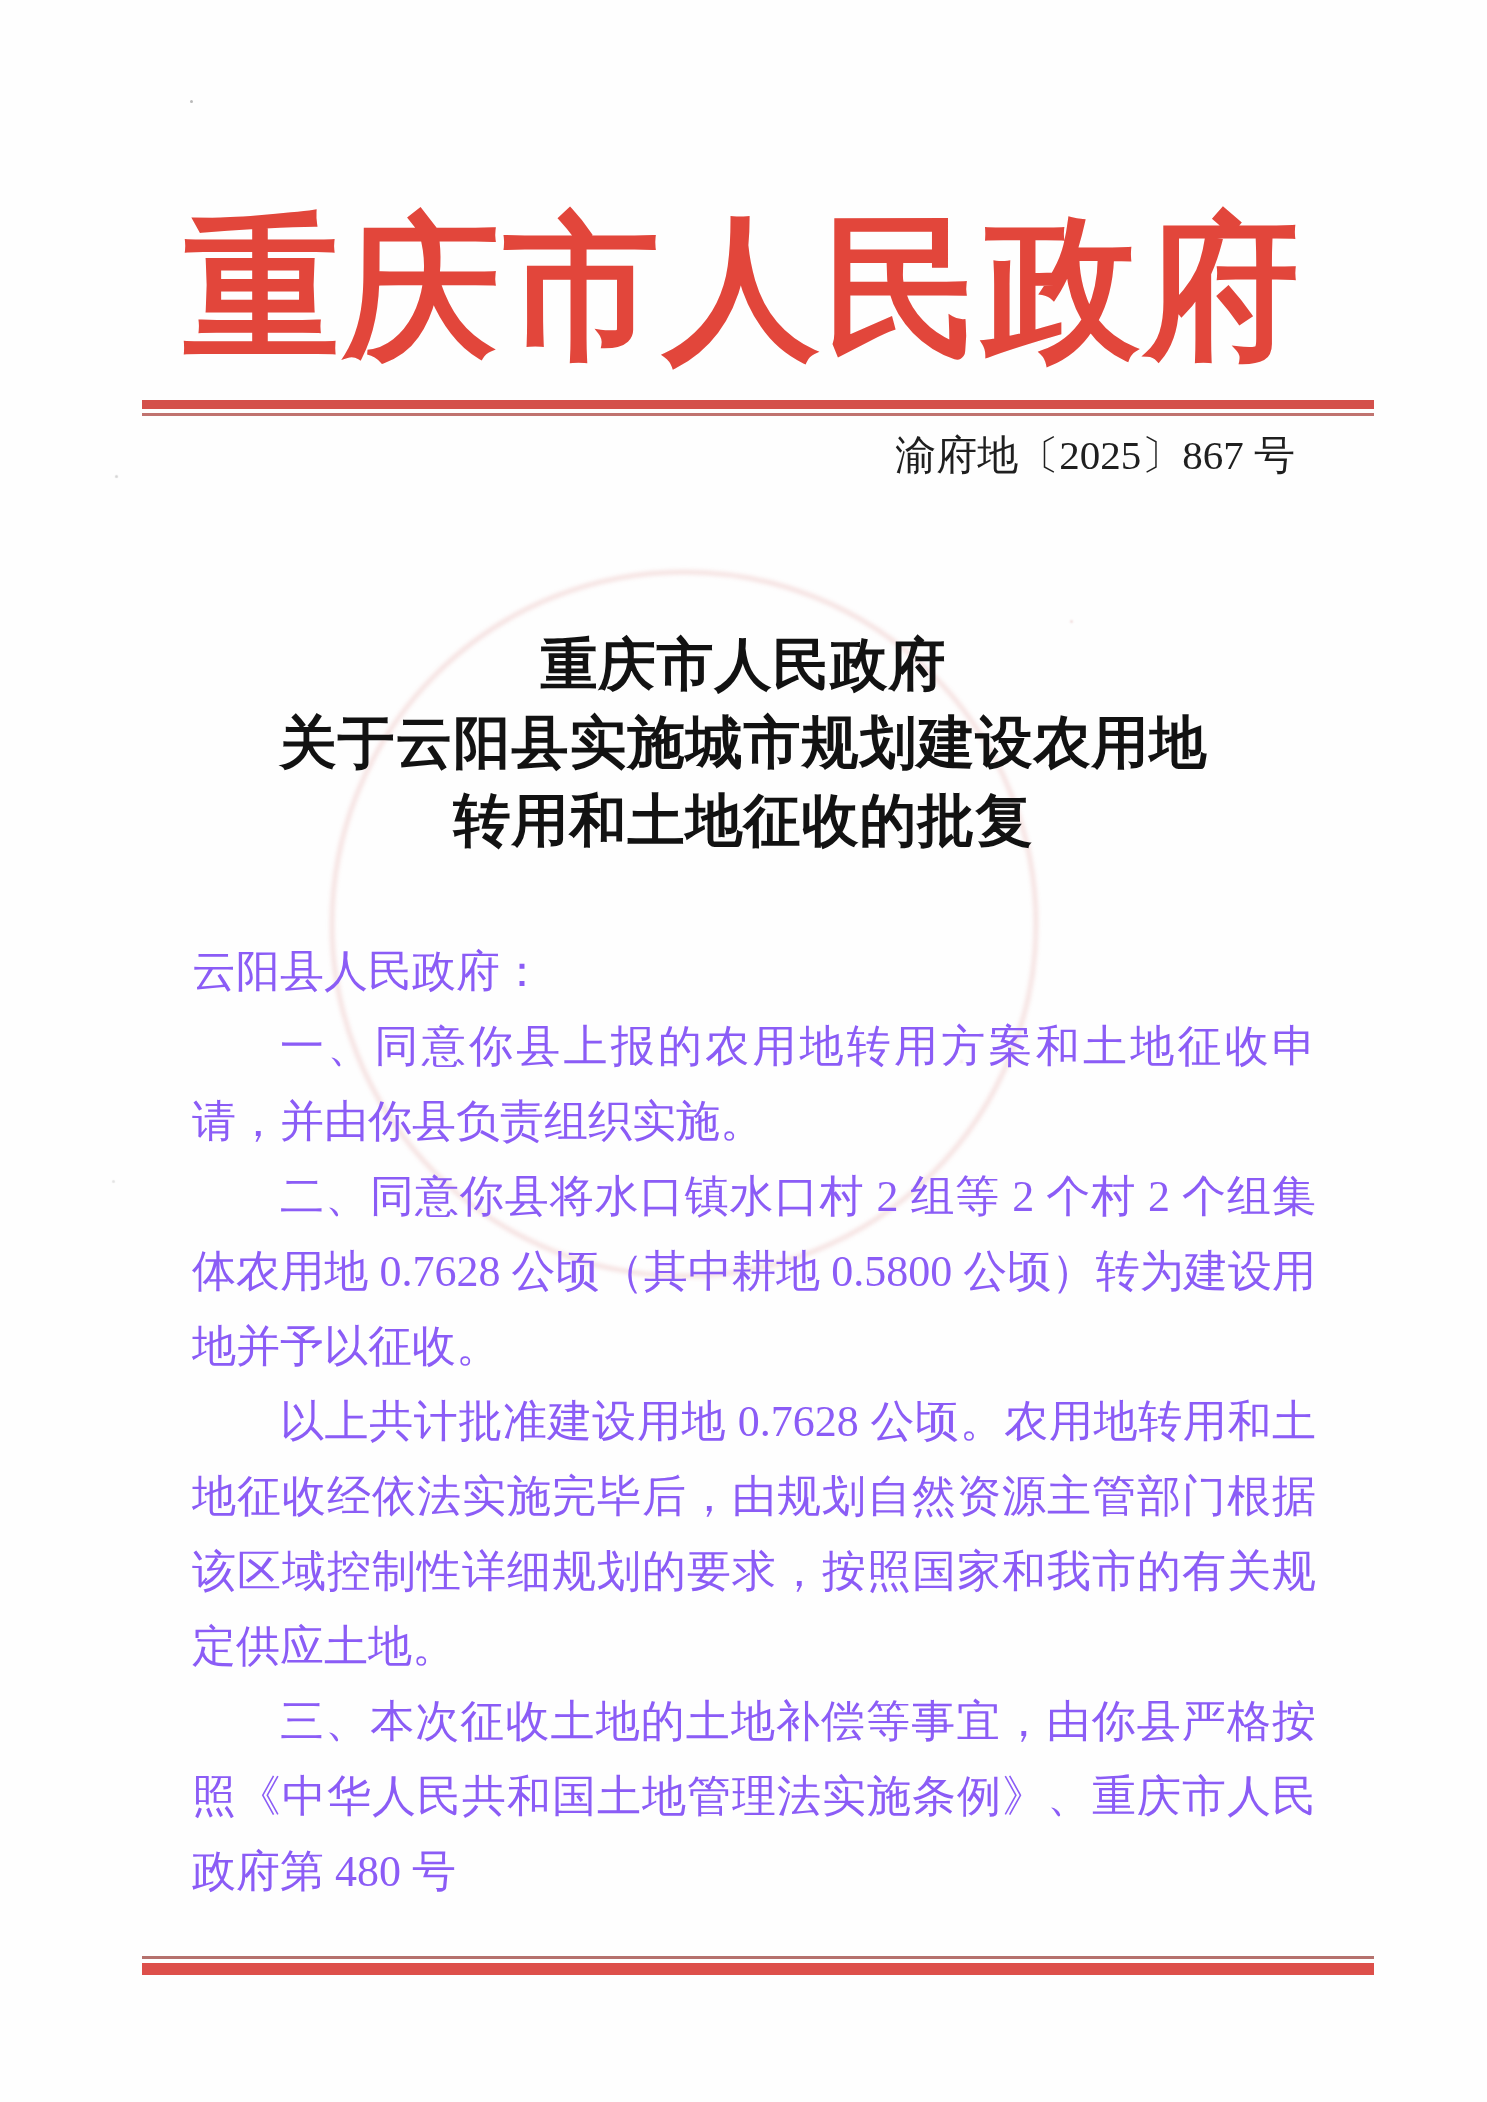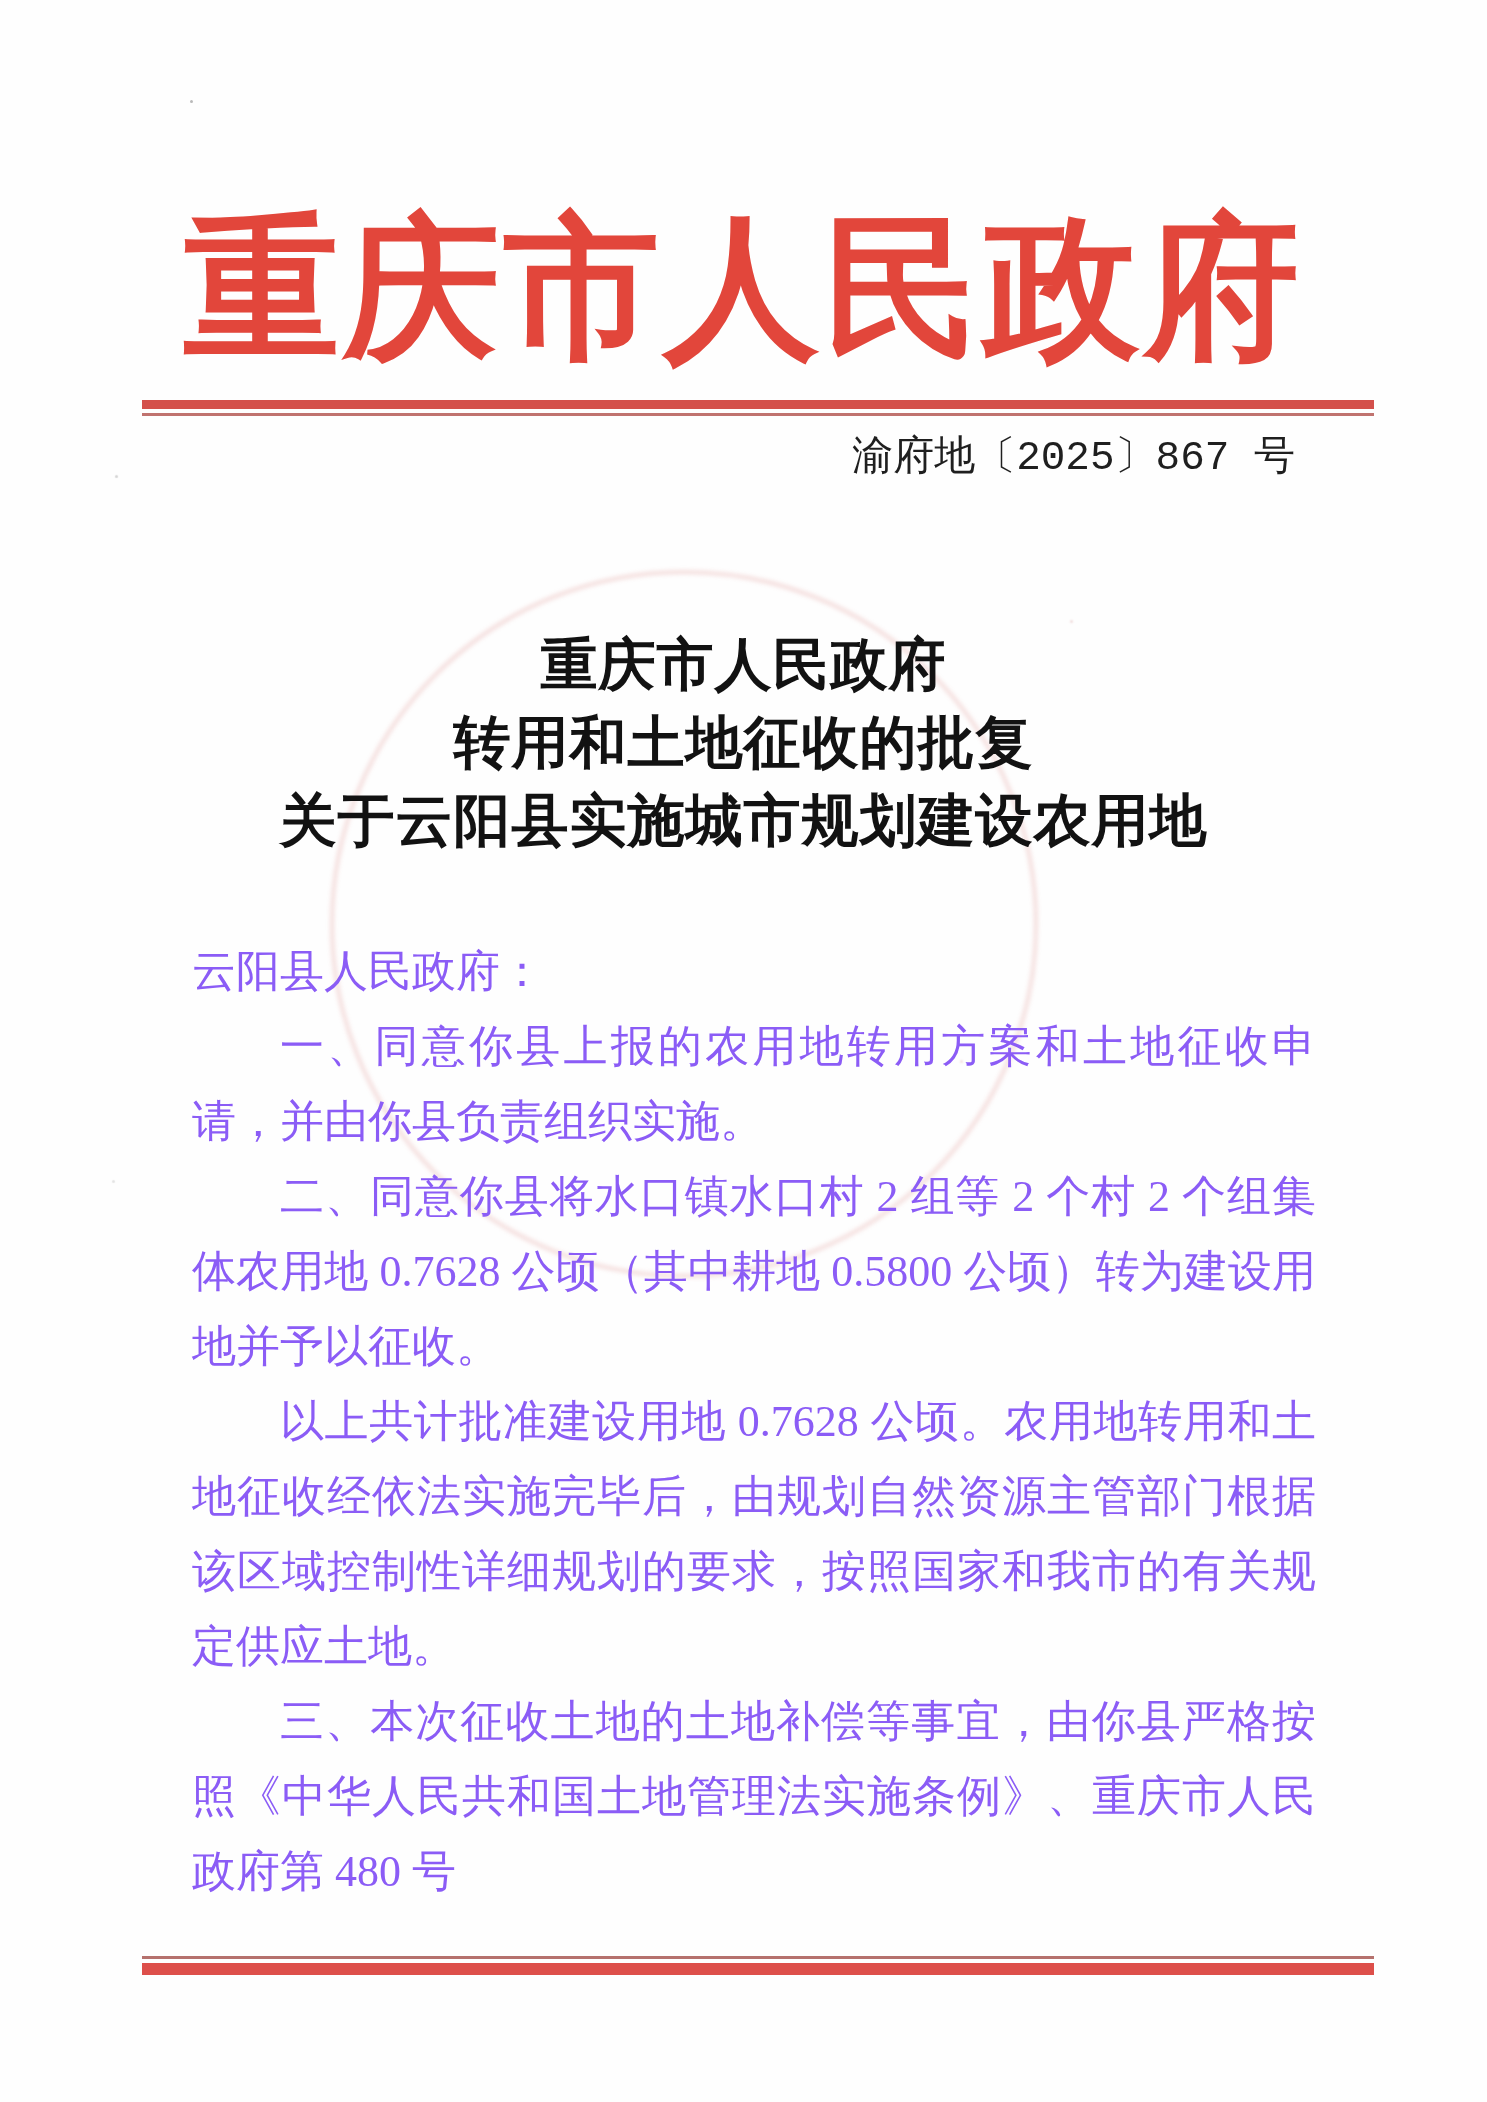--- a/index.html
+++ b/index.html
@@ -36,21 +36,20 @@
   .rule-bottom-thin { top: 1956px; height: 3px;  background: #b5716d; }
   .rule-bottom-thick{ top: 1963px; height: 12px; background: #dd4f4a; }
 
   .doc-number {
     position: absolute;
     top: 428px;
     right: 192px;
     font-size: 41px;
     color: #1f1f1f;
     white-space: nowrap;
-    font-family: Liberation Mono, monospace;
   }
 
   
   .doc-title {
     position: absolute;
     top: 626px;
     left: 0;
     right: 0;
     text-align: center;
     font-size: 57px;
@@ -111,22 +110,22 @@
 
   <div class="rule rule-top-thick"></div>
   <div class="rule rule-top-thin"></div>
 
   <div class="doc-number">渝府地〔2025〕867 号</div>
 
   <div class="seal"></div>
 
   <div class="doc-title">
     <div>重庆市人民政府</div>
+    <div>关于云阳县实施城市规划建设农用地</div>
     <div>转用和土地征收的批复</div>
-    <div>关于云阳县实施城市规划建设农用地</div>
   </div>
 
   <div class="letter-body">
     <p class="salutation">云阳县人民政府：</p>
     <p>一、同意你县上报的农用地转用方案和土地征收申请，并由你县负责组织实施。</p>
     <p>二、同意你县将水口镇水口村 2 组等 2 个村 2 个组集体农用地 0.7628 公顷（其中耕地 0.5800 公顷）转为建设用地并予以征收。</p>
     <p>以上共计批准建设用地 0.7628 公顷。农用地转用和土地征收经依法实施完毕后，由规划自然资源主管部门根据该区域控制性详细规划的要求，按照国家和我市的有关规定供应土地。</p>
     <p>三、本次征收土地的土地补偿等事宜，由你县严格按照《中华人民共和国土地管理法实施条例》、重庆市人民政府第 480 号</p>
   </div>
 

